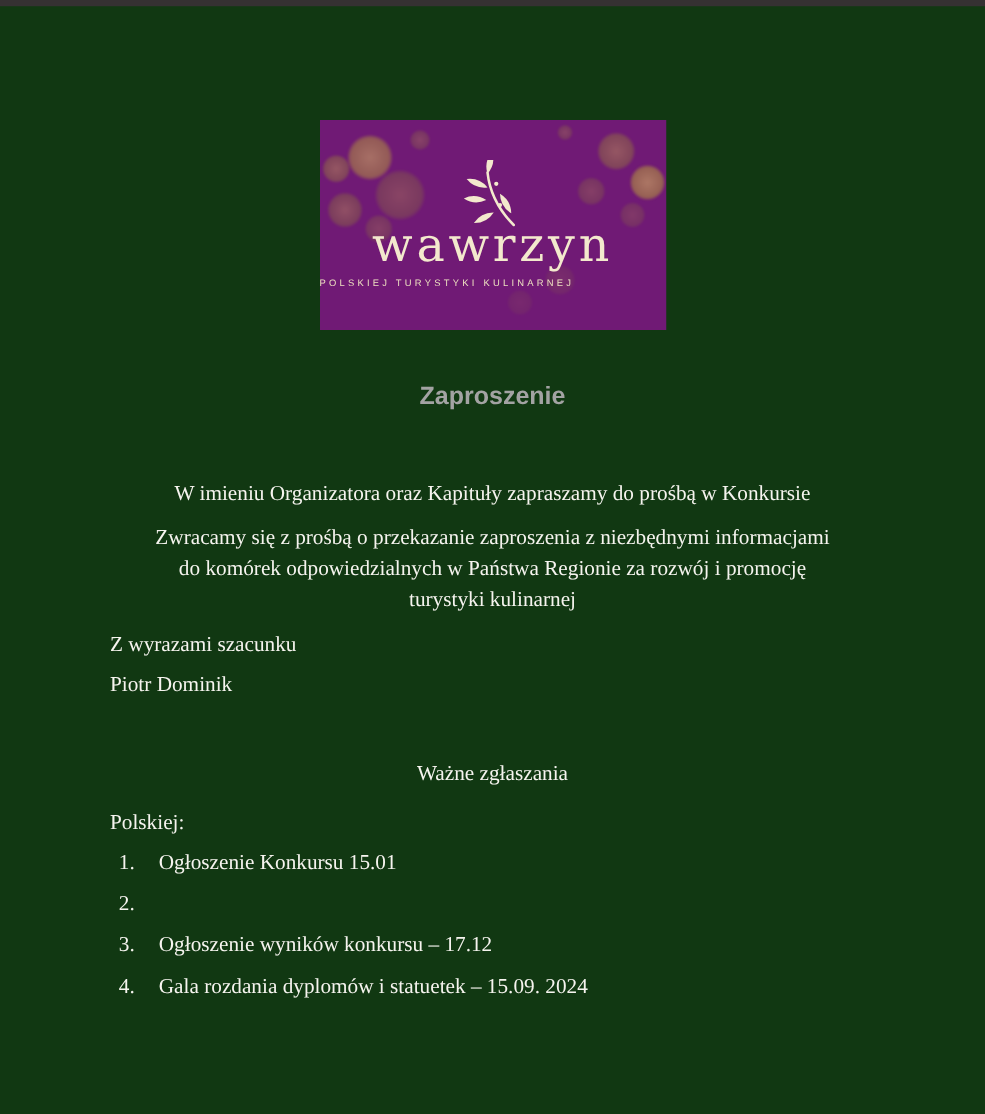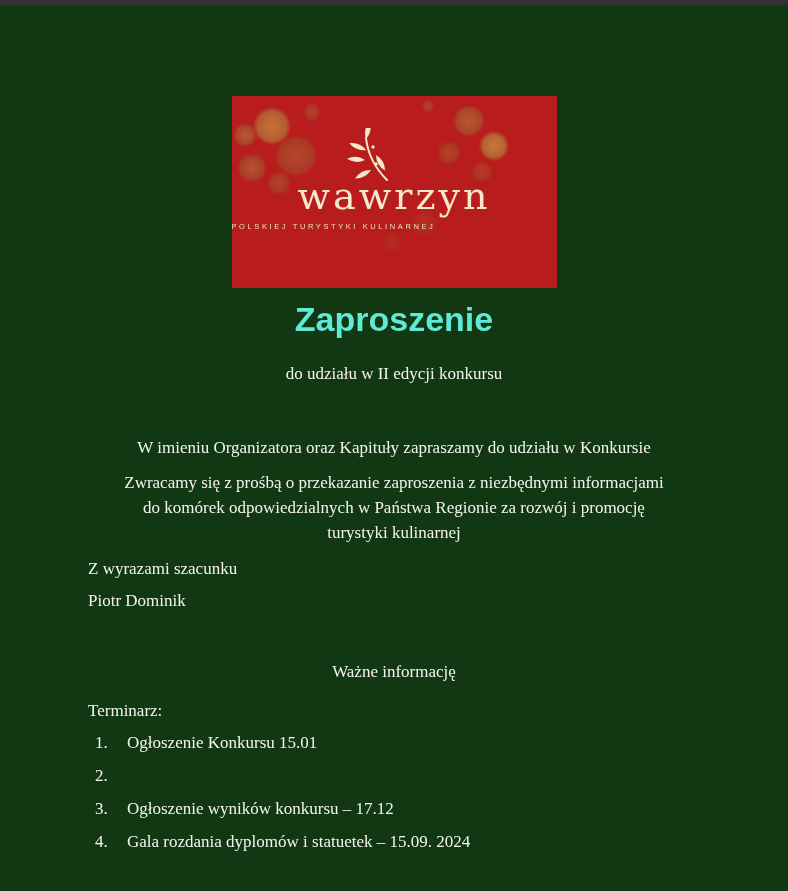--- a/index.html
+++ b/index.html
@@ -12,25 +12,24 @@
   }
   .top-strip {
     width: 788px; height: 5px;
     background: #353132;
   }
   .page { width: 788px; }
 
   
   .logo-card {
     position: relative;
-    width: 277px; height: 192px;
+    width: 277px; height: 168px;
     margin: 91px auto 0 auto;
-    background: #b91c1c;
+    background: #701a75;
     overflow: hidden;
-    padding-left: 48px;
   }
   .bokeh {
     position: absolute;
     border-radius: 50%;
     filter: blur(1px);
   }
   .branch { position: absolute; left: 113px; top: 32px; }
   .brand {
     position: absolute; left: 0; right: 0; top: 80px;
     text-align: center;
@@ -47,27 +46,27 @@
     font-family: "Liberation Sans", sans-serif;
     font-size: 7.5px;
     letter-spacing: 2.6px;
     color: #ecdfc0;
     white-space: nowrap;
   }
 
   
   .content { margin: 0 88px; width: 612px; }
   .title {
-    margin: 15px 0 0 0;
+    margin: 37px 0 0 0;
     font-family: "Liberation Sans", sans-serif;
     font-weight: bold;
-    font-size: 34px;
+    font-size: 20px;
     line-height: 32px;
     text-align: center;
-    color: #5eead4;
+    color: #a3a3a3;
   }
   .line {
     margin: 0;
     font-size: 17px;
     line-height: 24px;
   }
   .center { text-align: center; }
   .right  { text-align: left; }
   .sub1   { margin-top: 27px; }
   .sub2   { margin-top: 8px; }
@@ -126,33 +125,32 @@
       <circle cx="31" cy="36" r="1.7" fill="#f3e9cd"></circle>
     </svg>
 
     <div class="brand">wawrzyn</div>
     <div class="tagline">POLSKIEJ TURYSTYKI KULINARNEJ</div>
   </div>
 
   <div class="content">
     <h1 class="title">Zaproszenie</h1>
 
-    <p class="line center sub1">do udziału w II edycji konkursu</p>
 
-    <p class="line center intro">W imieniu Organizatora oraz Kapituły zapraszamy do udziału w Konkursie</p>
+    <p class="line center intro">W imieniu Organizatora oraz Kapituły zapraszamy do prośbą w Konkursie</p>
 
     <p class="line center para-line para1">Zwracamy się z prośbą o przekazanie zaproszenia z niezbędnymi informacjami</p>
     <p class="line center para-line">do komórek odpowiedzialnych w Państwa Regionie za rozwój i promocję</p>
     <p class="line center para-line">turystyki kulinarnej</p>
 
     <p class="line right closing">Z wyrazami szacunku</p>
     <p class="line right signame">Piotr Dominik</p>
 
-    <p class="line center info-heading">Ważne informację</p>
-    <p class="line terminarz">Terminarz:</p>
+    <p class="line center info-heading">Ważne zgłaszania</p>
+    <p class="line terminarz">Polskiej:</p>
 
     <ol class="schedule">
       <li>
         <span class="num">1.</span>
         <span>Ogłoszenie Konkursu 15.01</span>
       </li>
       <li>
         <span class="num">2.</span>
       </li>
       <li>

